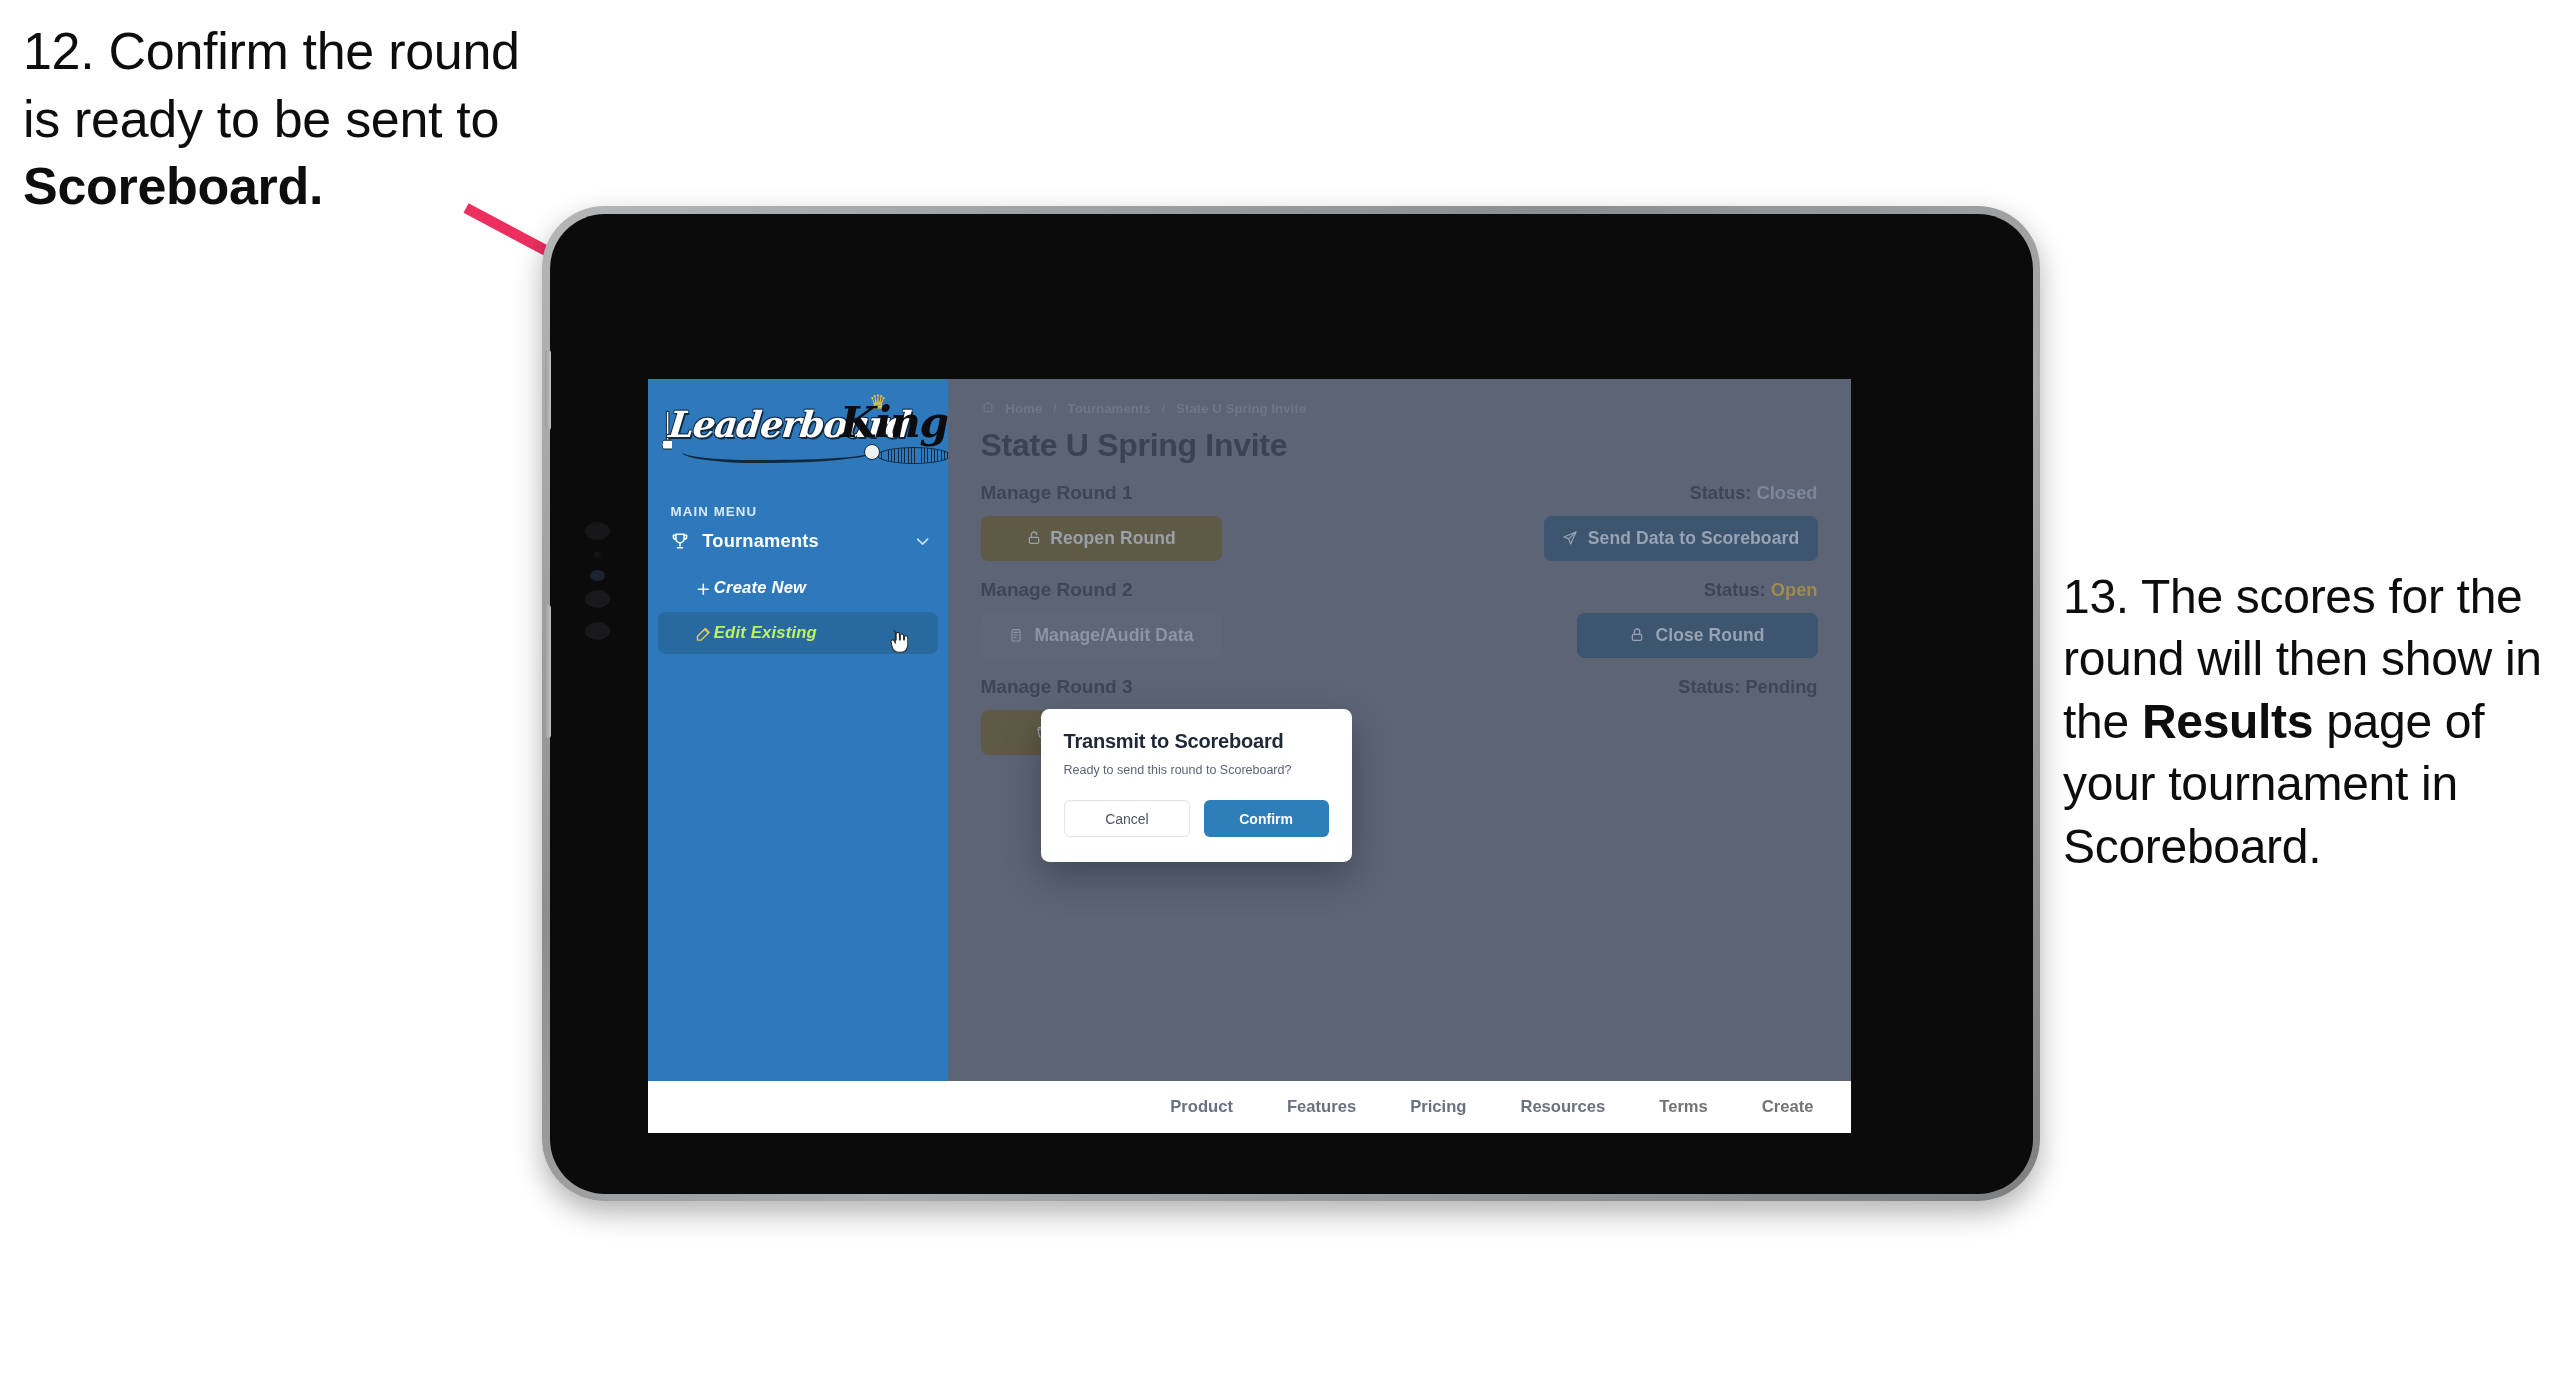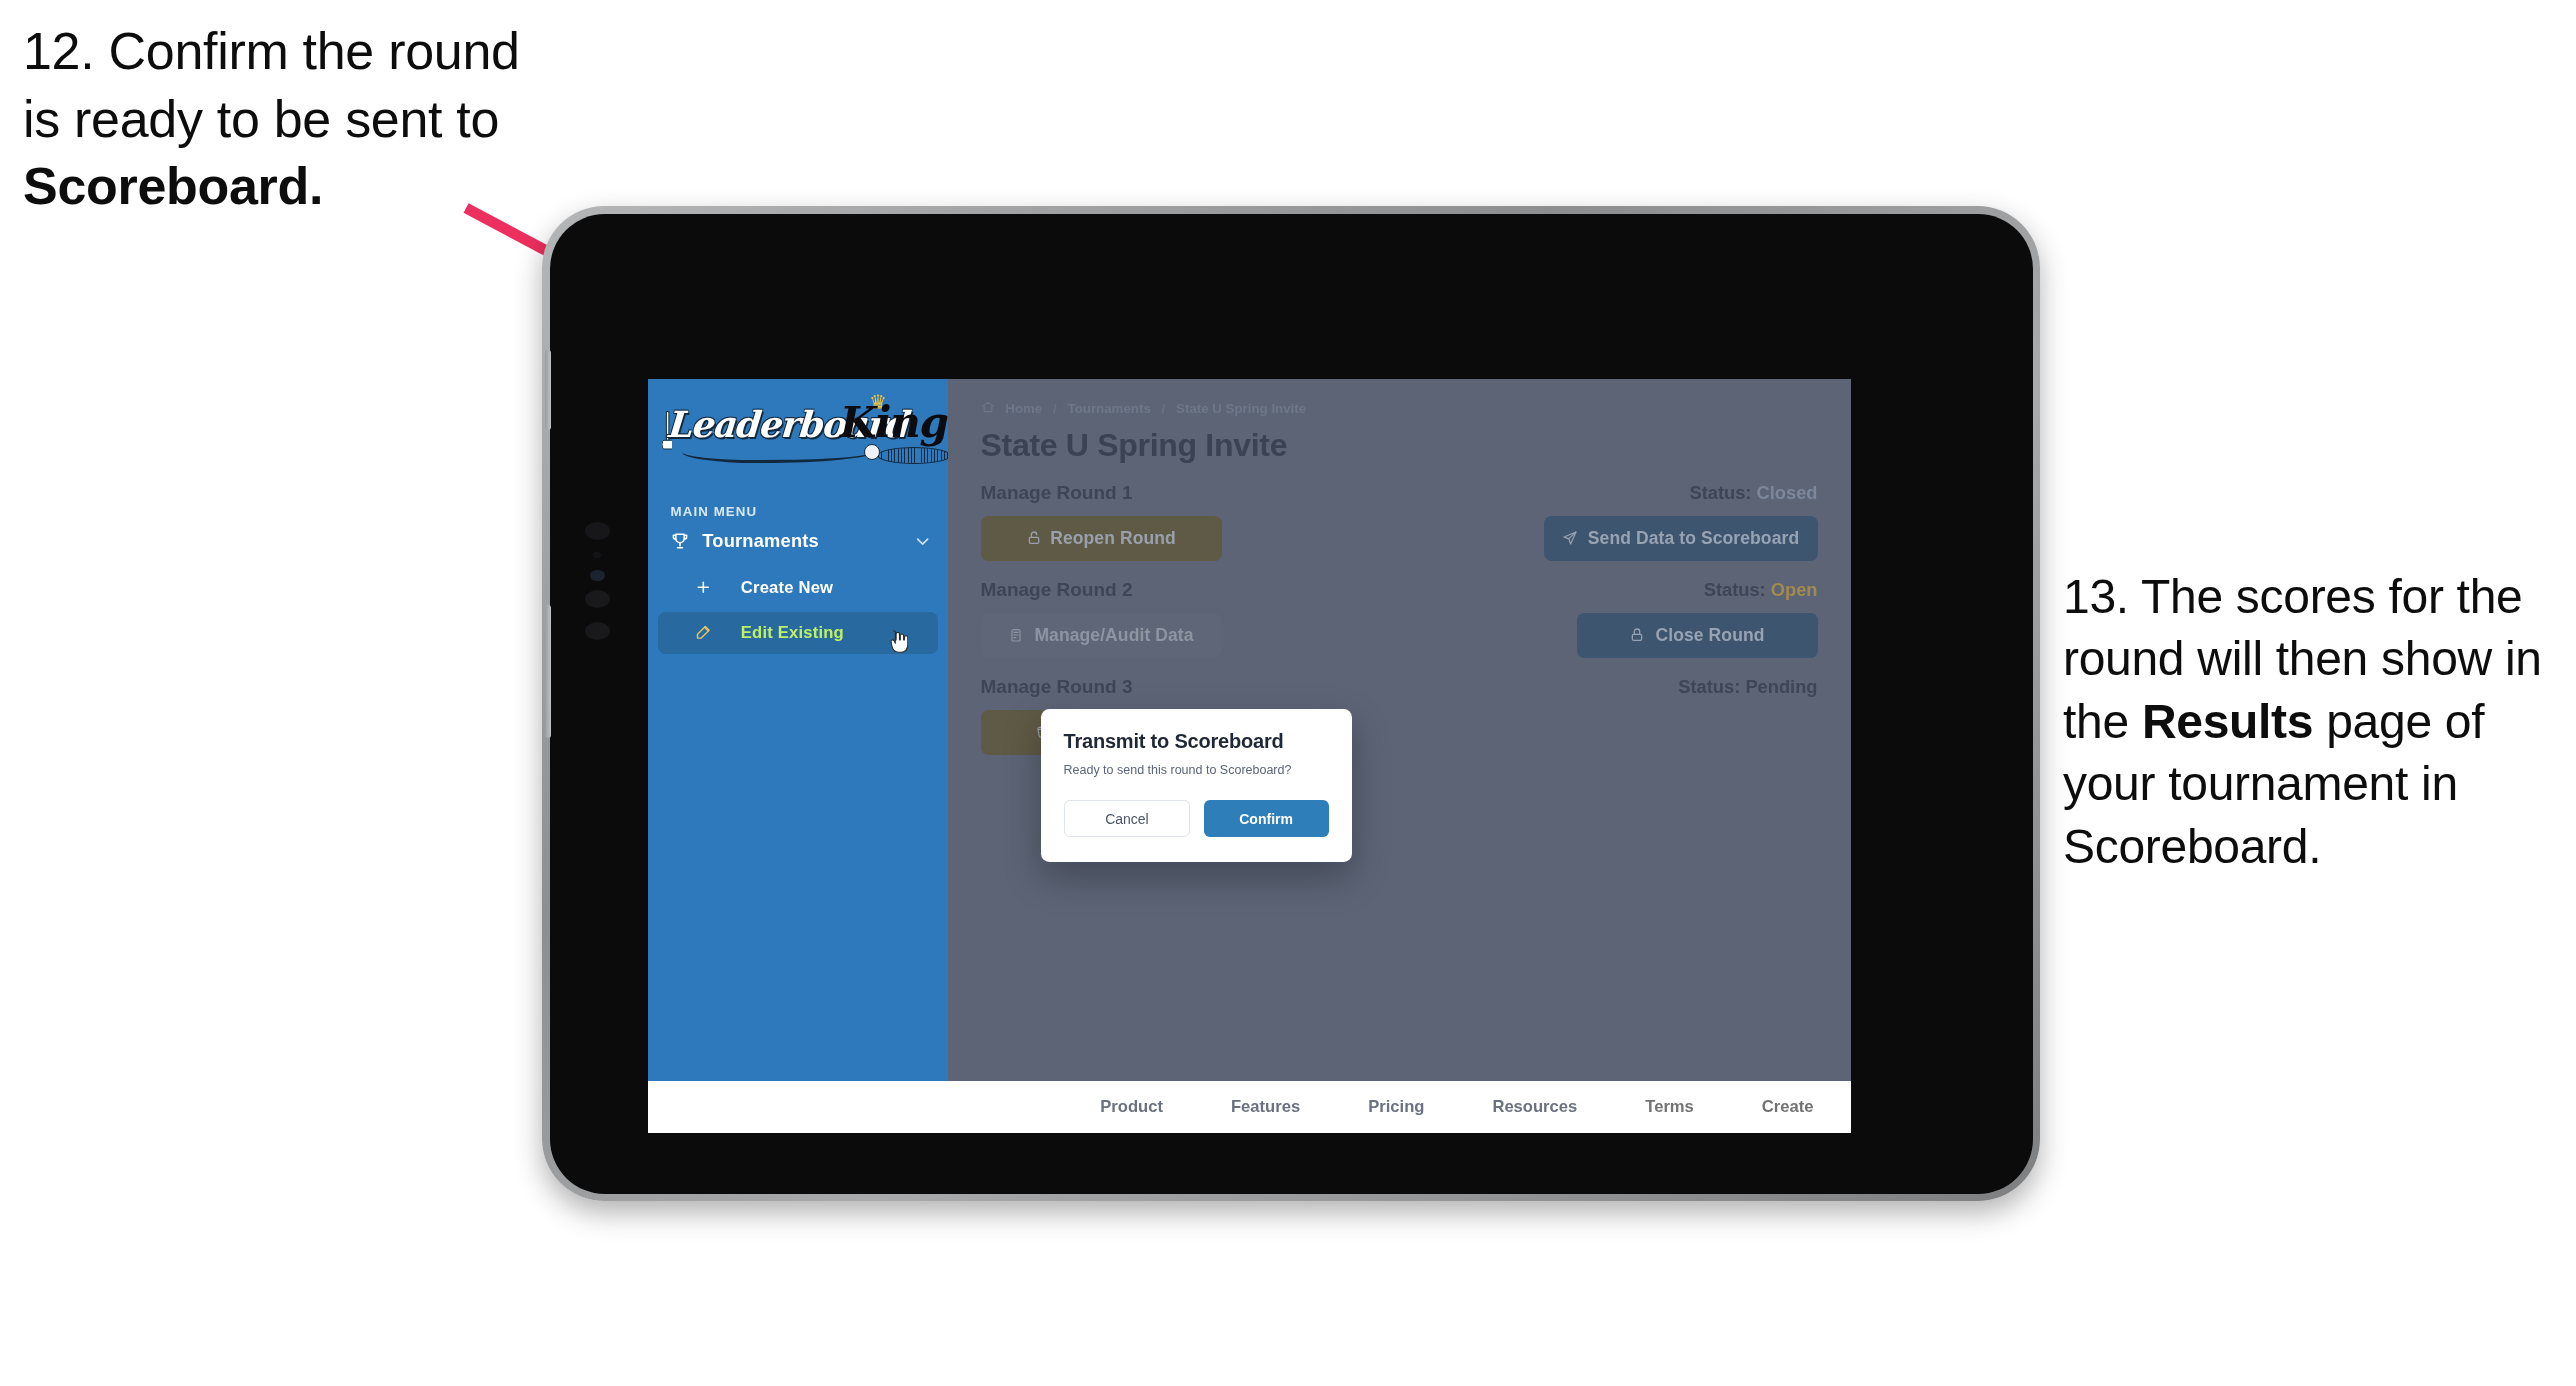--- a/index.html
+++ b/index.html
@@ -205,29 +205,30 @@
   .nav-chevron {
     position: absolute;
     right: 18.3px;
     top: 50%;
     transform: translateY(-50%);
     color: #cfe2f2;
     font-size: 13.3px;
   }
   .sub-item {
     display: flex;
-    align-items: flex-start;
-    gap: 28px;
+    align-items: flex-end;
+    gap: 1px;
     color: #ffffff;
     font-size: 16.6px;
     font-weight: 700;
     letter-spacing: 0.2px;
     padding: 10.8px 0 10.8px 37px;
     margin: 3.3px 10px;
     border-radius: 7.5px;
+    font-style: italic;
   }
   .sub-item .sub-ico {
     width: 18.3px; height: 18.3px;
     display: inline-flex;
     align-items: center;
     justify-content: center;
     opacity: .95;
   }
   .sub-item.active {
     background: #286a9f;
@@ -353,21 +354,21 @@
   }
   .btn .bico { display:inline-flex; align-items:center; }
 
   
   #footer {
     height: 52px;
     background: #ffffff;
     display: flex;
     align-items: center;
     justify-content: flex-end;
-    gap: 68px;
+    gap: 54px;
     padding-right: 37px;
     box-sizing: border-box;
     flex: 0 0 52px;
   }
   .foot-link {
     color: #6a7180;
     font-size: 16.6px;
     font-weight: 600;
   }
   .foot-link.muted { color: #737373; }

